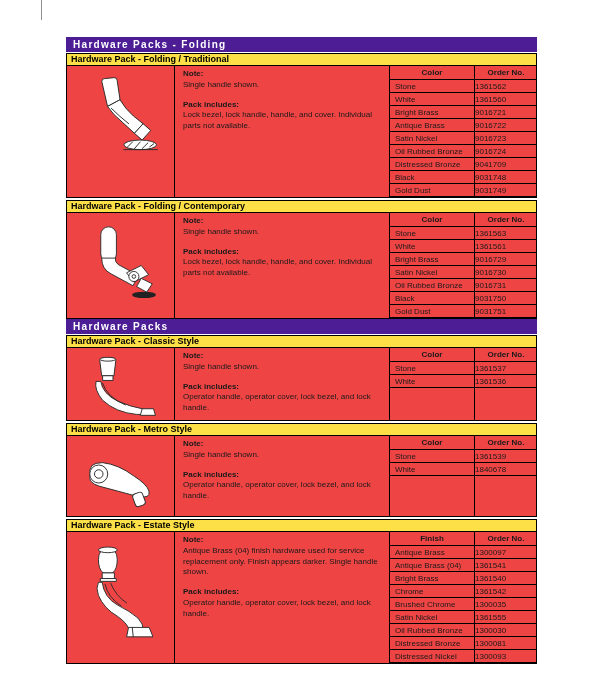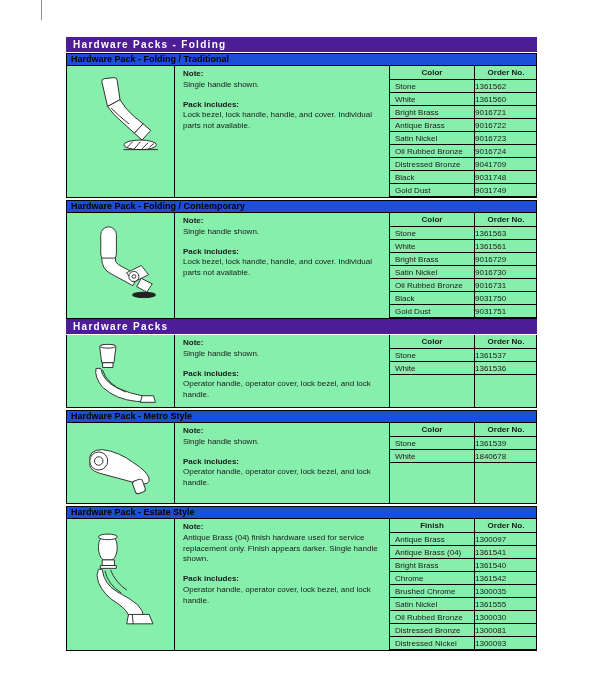--- a/index.html
+++ b/index.html
@@ -10,29 +10,29 @@
   .scan-line{position:absolute;left:41px;top:0;width:1px;height:20px;background:#8f8f8f;}
   .page{position:absolute;left:66px;top:37px;width:471px;}
 
   .black-bar{
     background:#4c1d95;color:#fff;font-weight:bold;font-size:10px;
     letter-spacing:1.3px;height:15px;line-height:15px;padding-left:7px;
     box-sizing:border-box;margin-bottom:1px;
   }
   .black-bar.gapped{}
   .sub-bar{
-    background:#1d4ed8;border:1px solid #000;box-sizing:border-box;
+    background:#fde047;border:1px solid #000;box-sizing:border-box;
     height:13px;line-height:11px;font-size:9px;font-weight:bold;
     padding-left:4px;color:#000;
   }
   .sub-bar.after-row{margin-top:2px;}
 
   .content-row{
     display:flex;border:1px solid #000;border-top:none;box-sizing:content-box;
-    background:#86efac;
+    background:#ef4444;
   }
   .h131{height:131px;} .h105{height:105px;} .h72{height:72px;} .h80{height:80px;}
 
   .img-cell{width:108px;border-right:1px solid #000;box-sizing:border-box;
     display:flex;align-items:flex-start;justify-content:center;padding-top:7px;}
   .note-cell{flex:1;padding:3px 8px;font-size:8px;line-height:1.35;box-sizing:border-box;}
   .note-label{font-weight:bold;}
   .note-label.spaced{margin-top:9px;}
   .table-cell{width:147px;border-left:1px solid #000;box-sizing:border-box;}
 
@@ -198,20 +198,21 @@
               <td class="col1"></td>
               <td class="col2"></td>
             </tr>
           </tbody>
       </table>
     </div>
   </div>
 
   <div class="black-bar gapped">Hardware Packs</div>
 
+  <div class="sub-bar">Hardware Pack - Classic Style</div>
   <div class="content-row h72">
     <div class="img-cell">
       <svg width="90" height="66" viewBox="0 0 95 70">
         <path class="ln" d="M25,6 Q25,3 29,3 L38,3 Q42,3 42,6 L40,22 L27,22 Z"></path>
         <ellipse class="ln" cx="33.5" cy="4.5" rx="8.5" ry="2"></ellipse>
         <rect class="ln" x="28" y="22" width="11" height="5"></rect>
         <path class="ln" d="M26,28 Q28,41 44,49 Q58,55 70,57 L78,59 L78,63 L64,63 Q42,61 28,48 Q19,37 21,28 Z"></path>
         <path class="nl" d="M28,30 Q32,44 52,53"></path>
         <path class="ln" d="M70,57 L82,57 L84,64 L68,64 Z"></path>
       </svg>

